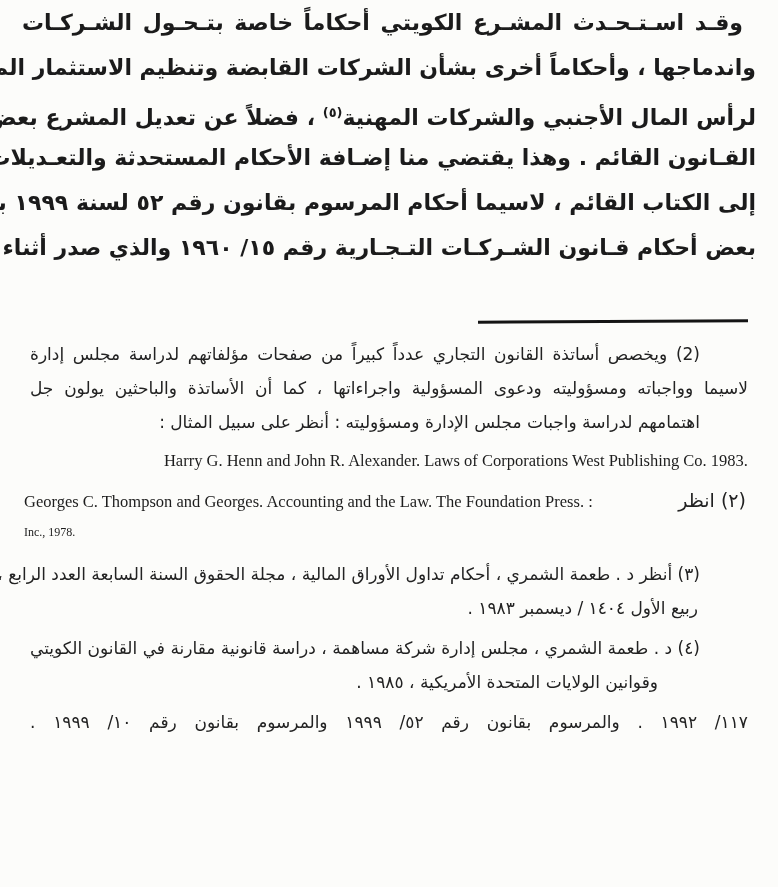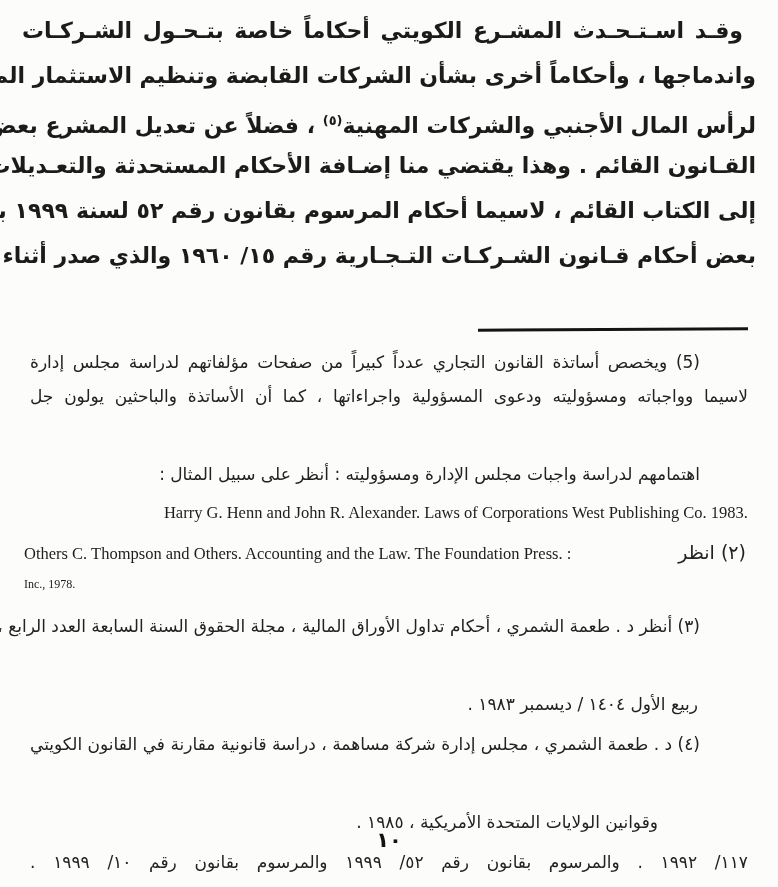--- a/index.html
+++ b/index.html
@@ -4,21 +4,21 @@
 <style>
   html,body{margin:0;padding:0;}
   body{
     width:778px;height:887px;
     background:#fcfcfa;
     color:#161616;
     font-family:"DejaVu Sans", sans-serif;
     overflow:hidden;
     position:relative;
   }
-  .page{padding-top:8px;}
+  .page{}
 
   
   .main-text{
     direction:rtl;
     padding:0 22px;
     font-size:22px;
     font-weight:bold;
     color:#1b1b1b;
   }
   .m-line{
@@ -55,21 +55,20 @@
   .fn-line{
     line-height:34px;
     text-align:justify;
     text-align-last:justify;
     white-space:nowrap;
   }
   .fn-line.first{padding-right:48px;}
   .fn-line.last-short{
     text-align:right;
     text-align-last:right;
-    margin-top:44px;
   }
   .fn-line.ind-50{padding-right:50px;}
   .fn-line.ind-90{padding-right:90px;}
   .fn-en{
     direction:ltr;
     text-align:right;
     font-family:"Liberation Serif", serif;
     font-size:16.5px;
     line-height:24px;
     color:#1d1d1d;
@@ -132,29 +131,29 @@
     <div class="m-line">القـانون القائم . وهذا يقتضي منا إضـافة الأحكام المستحدثة والتعـديلات المضـافة</div>
     <div class="m-line">إلى الكتاب القائم ، لاسيما أحكام المرسوم بقانون رقم ٥٢ لسنة ١٩٩٩ بتعديل</div>
     <div class="m-line">بعض أحكام قـانون الشـركـات التـجـارية رقم ١٥/ ١٩٦٠ والذي صدر أثناء حل</div>
   </div>
 
   <div class="fn-rule"></div>
 
   <div class="footnotes">
 
     <div class="fn-group">
-      <div class="fn-line first">(5) ويخصص أساتذة القانون التجاري عدداً كبيراً من صفحات مؤلفاتهم لدراسة مجلس إدارة</div>
+      <div class="fn-line first">(2) ويخصص أساتذة القانون التجاري عدداً كبيراً من صفحات مؤلفاتهم لدراسة مجلس إدارة</div>
       <div class="fn-line">لاسيما وواجباته ومسؤوليته ودعوى المسؤولية واجراءاتها ، كما أن الأساتذة والباحثين يولون جل</div>
       <div class="fn-line last-short first">اهتمامهم لدراسة واجبات مجلس الإدارة ومسؤوليته : أنظر على سبيل المثال :</div>
       <div class="fn-en">Harry G. Henn and John R. Alexander. Laws of Corporations West Publishing Co. 1983.</div>
     </div>
 
     <div class="fn-group">
       <div class="fn2-row">
-        <span class="fn2-en">Others C. Thompson and Others. Accounting and the Law. The Foundation Press. :</span>
+        <span class="fn2-en">Georges C. Thompson and Georges. Accounting and the Law. The Foundation Press. :</span>
         <span class="fn2-label">(٢) انظر</span>
       </div>
       <div class="fn2-cont">Inc., 1978.</div>
     </div>
 
     <div class="fn-group g3">
       <div class="fn-line first">(٣) أنظر د . طعمة الشمري ، أحكام تداول الأوراق المالية ، مجلة الحقوق السنة السابعة العدد الرابع ،</div>
       <div class="fn-line last-short ind-50">ربيع الأول ١٤٠٤ / ديسمبر ١٩٨٣ .</div>
     </div>
 
@@ -162,15 +161,14 @@
       <div class="fn-line first">(٤) د . طعمة الشمري ، مجلس إدارة شركة مساهمة ، دراسة قانونية مقارنة في القانون الكويتي</div>
       <div class="fn-line last-short ind-90">وقوانين الولايات المتحدة الأمريكية ، ١٩٨٥ .</div>
     </div>
 
     <div class="fn-group">
       <div class="fn-line">١١٧/ ١٩٩٢ . والمرسوم بقانون رقم ٥٢/ ١٩٩٩ والمرسوم بقانون رقم ١٠/ ١٩٩٩ .</div>
     </div>
 
   </div>
 
-  <div class="page-number">١٠</div>
 
 </div>
 
 </body></html>

